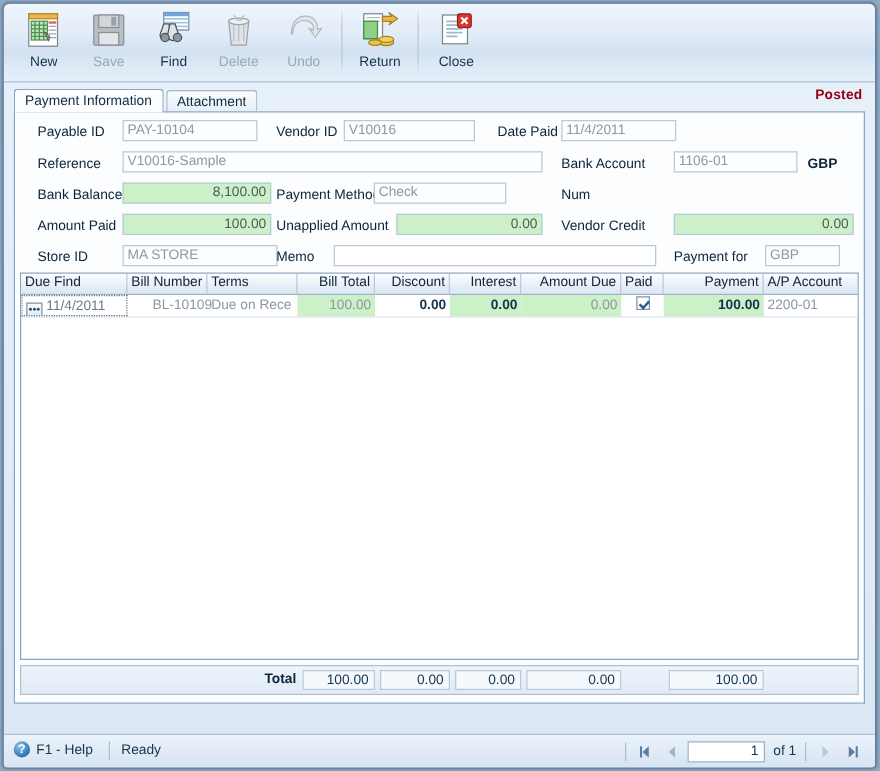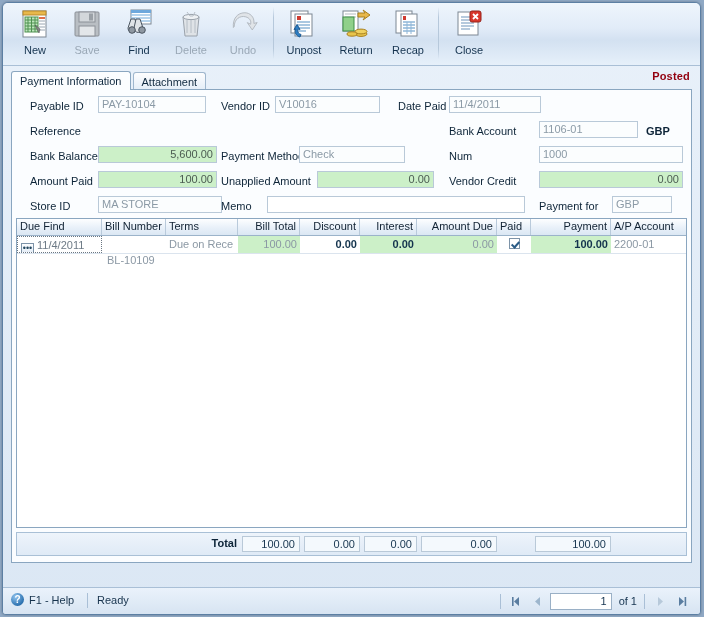--- a/index.html
+++ b/index.html
@@ -261,60 +261,36 @@
         <svg width="34" height="34" viewBox="0 0 34 34">
           <path d="M7 22c0-9 7-14 14-12 5 1.4 7 5 6 9l-4-2 6 9 6-9-4 1c1-8-5-13-11-13C11 5 5 12 6 23z" fill="#e0e4e8" stroke="#aab1b8" transform="scale(.82) translate(3,2)"></path>
         </svg>
       </div>
       <div class="lbl">Undo</div>
     </div>
 
 
     <div class="tsep"></div>
 
-    <div class="tbtn">
-      <div class="ic">
-        <svg width="34" height="34" viewBox="0 0 34 34">
-          <rect x="4" y="4" width="17" height="22" fill="#fff" stroke="#7d8793"></rect>
-          <rect x="8" y="7" width="17" height="22" fill="#fff" stroke="#7d8793"></rect>
-          <rect x="10" y="9" width="4" height="4" fill="#cf3b30"></rect>
-          <path d="M10 15h13M10 18h13M10 21h13M10 24h9" stroke="#8fb6d8" stroke-width="1.4"></path>
-          <path d="M13 30c-4-1-6-5-4-8l-2 .5 3-5 3 5-2-.5c-1 2 .4 5 3 5.4z" fill="#2d7ec4" stroke="#1b5a93"></path>
-        </svg>
-      </div>
-      <div class="lbl">Unpost</div>
-    </div>
 
     <div class="tbtn">
       <div class="ic">
         <svg width="34" height="34" viewBox="0 0 34 34">
           <rect x="4" y="4" width="15" height="20" fill="#fff" stroke="#7d8793"></rect>
           <path d="M6 7h11M6 10h11M6 13h8" stroke="#b3bac1"></path>
           <rect x="4" y="10" width="11" height="14" fill="#8fd08a" stroke="#3f8f46"></rect>
           <path d="M19 6l7 0-2-3 7 5-7 5 2-3-7 0z" fill="#e8b84b" stroke="#a8801f"></path>
           <ellipse cx="22" cy="27" rx="6" ry="2.4" fill="#e8c44b" stroke="#a8801f"></ellipse>
           <ellipse cx="22" cy="24.5" rx="6" ry="2.4" fill="#f0d160" stroke="#a8801f"></ellipse>
           <ellipse cx="13" cy="27" rx="5" ry="2.2" fill="#e8c44b" stroke="#a8801f"></ellipse>
         </svg>
       </div>
       <div class="lbl">Return</div>
     </div>
 
-    <div class="tbtn">
-      <div class="ic">
-        <svg width="34" height="34" viewBox="0 0 34 34">
-          <rect x="5" y="4" width="16" height="22" fill="#fff" stroke="#7d8793"></rect>
-          <rect x="10" y="7" width="16" height="22" fill="#fff" stroke="#7d8793"></rect>
-          <rect x="12" y="9" width="3" height="4" fill="#cf3b30"></rect>
-          <path d="M12 15h12M12 18h12M12 21h12M12 24h12" stroke="#8fb6d8" stroke-width="1.3"></path>
-          <path d="M16 15v12M20 15v12" stroke="#8fb6d8" stroke-width="1"></path>
-        </svg>
-      </div>
-      <div class="lbl">Recap</div>
-    </div>
 
     <div class="tsep"></div>
 
     <div class="tbtn">
       <div class="ic">
         <svg width="34" height="34" viewBox="0 0 34 34">
           <rect x="6" y="5" width="20" height="23" fill="#fff" stroke="#7d8793"></rect>
           <path d="M9 10h13M9 13h13M9 16h13M9 19h13M9 22h9" stroke="#9fb9d2" stroke-width="1.4"></path>
           <rect x="18" y="4" width="11" height="11" rx="2" fill="#d9362b" stroke="#96231b"></rect>
           <path d="M21 7l5 5M26 7l-5 5" stroke="#fff" stroke-width="1.8"></path>
@@ -337,30 +313,30 @@
       <div id="form">
 
         <div class="lab" style="left:18px;top:9px;">Payable ID</div>
         <div class="fld plain" style="left:86px;top:6px;width:108px;">PAY-10104</div>
         <div class="lab" style="left:209px;top:9px;">Vendor ID</div>
         <div class="fld plain" style="left:263px;top:6px;width:105px;">V10016</div>
         <div class="lab" style="left:386px;top:9px;">Date Paid</div>
         <div class="fld plain" style="left:437px;top:6px;width:92px;">11/4/2011</div>
 
         <div class="lab" style="left:18px;top:34px;">Reference</div>
+        <div class="fld plain" style="left:86px;top:31px;width:336px;">V10016-Sample</div>
         <div class="lab" style="left:437px;top:34px;">Bank Account</div>
         <div class="fld plain" style="left:527px;top:31px;width:99px;">1106-01</div>
         <div class="unit" style="left:634px;top:34px;">GBP</div>
 
         <div class="lab" style="left:18px;top:59px;">Bank Balance</div>
-        <div class="fld green" style="left:86px;top:56px;width:119px;">5,600.00</div>
+        <div class="fld green" style="left:86px;top:56px;width:119px;">8,100.00</div>
         <div class="lab" style="left:209px;top:59px;">Payment Method</div>
         <div class="fld plain" style="left:287px;top:56px;width:106px;">Check</div>
         <div class="lab" style="left:437px;top:59px;">Num</div>
-        <div class="fld plain" style="left:527px;top:56px;width:144px;">1000</div>
 
         <div class="lab" style="left:18px;top:84px;">Amount Paid</div>
         <div class="fld green" style="left:86px;top:81px;width:119px;">100.00</div>
         <div class="lab" style="left:209px;top:84px;">Unapplied Amount</div>
         <div class="fld green" style="left:305px;top:81px;width:117px;">0.00</div>
         <div class="lab" style="left:437px;top:84px;">Vendor Credit</div>
         <div class="fld green" style="left:527px;top:81px;width:144px;">0.00</div>
 
         <div class="lab" style="left:18px;top:109px;">Store ID</div>
         <div class="fld plain" style="left:86px;top:106px;width:124px;">MA STORE</div>
@@ -381,21 +357,21 @@
           <div class="hc r" style="left:400px;width:80px;">Amount Due</div>
           <div class="hc" style="left:480px;width:34px;">Paid</div>
           <div class="hc r" style="left:514px;width:80px;">Payment</div>
           <div class="hc" style="left:594px;width:81px;border-right:none;">A/P Account</div>
         </div>
 
         <div id="gridrow">
           <div class="gc sel" style="left:0px;width:85px;">
             <span class="ellipsis">•••</span><span>11/4/2011</span>
           </div>
-          <div class="gc" style="left:87px;width:64px;margin-top:16px;">BL-10109</div>
+          <div class="gc" style="left:102px;width:64px;">BL-10109</div>
           <div class="gc" style="left:149px;width:72px;">Due on Rece</div>
           <div class="gc g r" style="left:221px;width:62px;">100.00</div>
           <div class="gc r dark" style="left:283px;width:60px;">0.00</div>
           <div class="gc g r dark" style="left:343px;width:57px;">0.00</div>
           <div class="gc g r" style="left:400px;width:80px;">0.00</div>
           <div class="gc" style="left:480px;width:34px;text-align:center;line-height:18px;">
             <span class="chk"></span>
           </div>
           <div class="gc g r dark" style="left:514px;width:80px;">100.00</div>
           <div class="gc" style="left:594px;width:81px;">2200-01</div>

